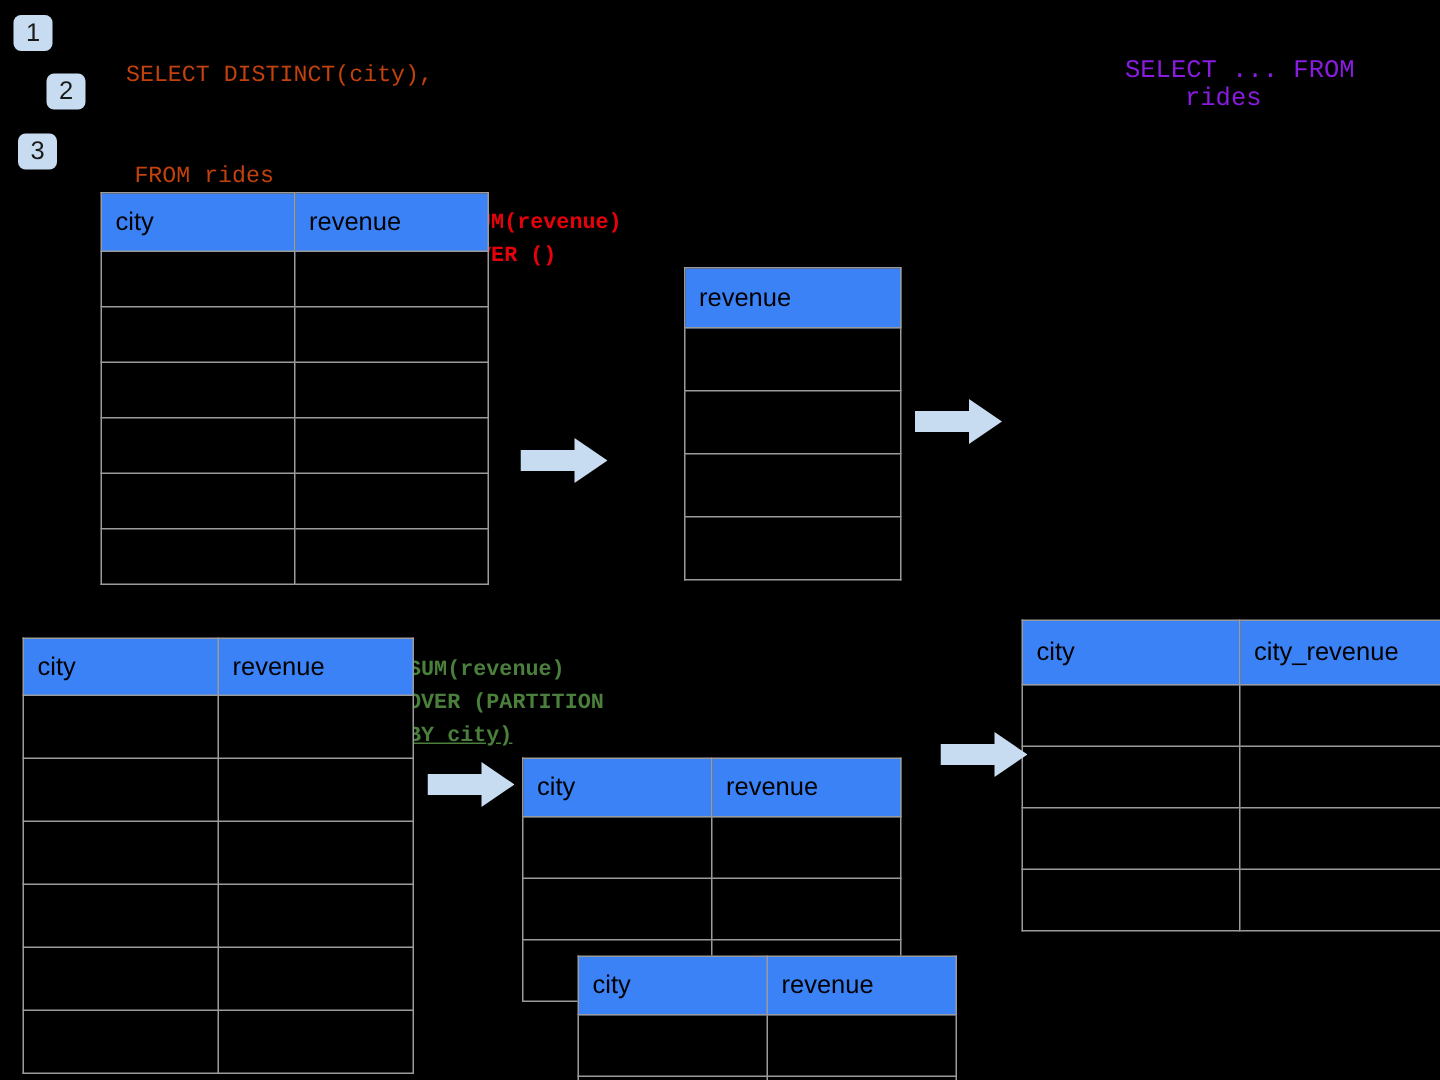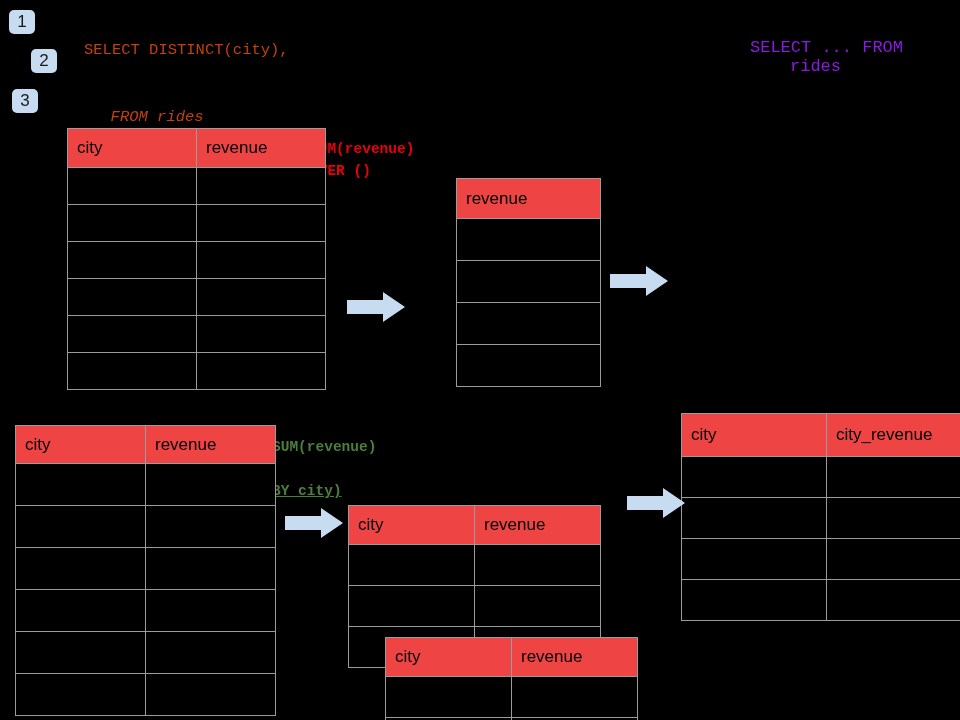--- a/index.html
+++ b/index.html
@@ -72,21 +72,21 @@
     border-collapse: collapse;
     background: #000000;
     table-layout: fixed;
   }
   .tbl td {
     border: 1px solid #9b9b9b;
     padding: 0;
     background: #000000;
   }
   .tbl td.hdr {
-    background: #ef4444;
+    background: #3b82f6;
     color: #000000;
     font-family: "Liberation Sans", sans-serif;
     font-size: 17px;
     padding: 0 0 0 9px;
     vertical-align: middle;
     border: 1px solid #9b9b9b;
   }
 
   
   .arrow {
@@ -98,29 +98,30 @@
 </head>
 <body>
 
 <div id="canvas">
 
   <div class="badge" style="left:9px;  top:10px;">1</div>
   <div class="badge" style="left:31px; top:49px;">2</div>
   <div class="badge" style="left:12px; top:89px;">3</div>
 
   <div class="code code-purple" style="left:84px; top:11px;">SELECT DISTINCT(city),</div>
-  <div class="code code-purple" style="left:92px; top:78px;font-style:italic;">  FROM rides</div>
+  <div class="code code-purple" style="left:71px; top:78px;">  FROM rides</div>
 
   <div class="side-note" style="left:750px; top:38px;">SELECT ... FROM</div>
   <div class="side-note" style="left:750px; top:57px;margin-left:40px;">rides</div>
 
   <div class="annot annot-red" style="left:310px; top:138px;">SUM(revenue)</div>
   <div class="annot annot-red" style="left:310px; top:160px;">OVER ()</div>
 
   <div class="annot annot-green" style="left:272px; top:436px;">SUM(revenue)</div>
+  <div class="annot annot-green" style="left:272px; top:458px;">OVER (PARTITION</div>
   <div class="annot annot-green" style="left:272px; top:480px;text-decoration:underline;">BY city)</div>
 
   <table class="tbl" style="left:67px; top:128px; width:238px;">
     <tbody>
         <tr>
       <td class="hdr" style="width:119px; height:38px;">city</td>
       <td class="hdr" style="width:119px; height:38px;">revenue</td>
     </tr>
     <tr>
           <td style="height:36px;"></td>

